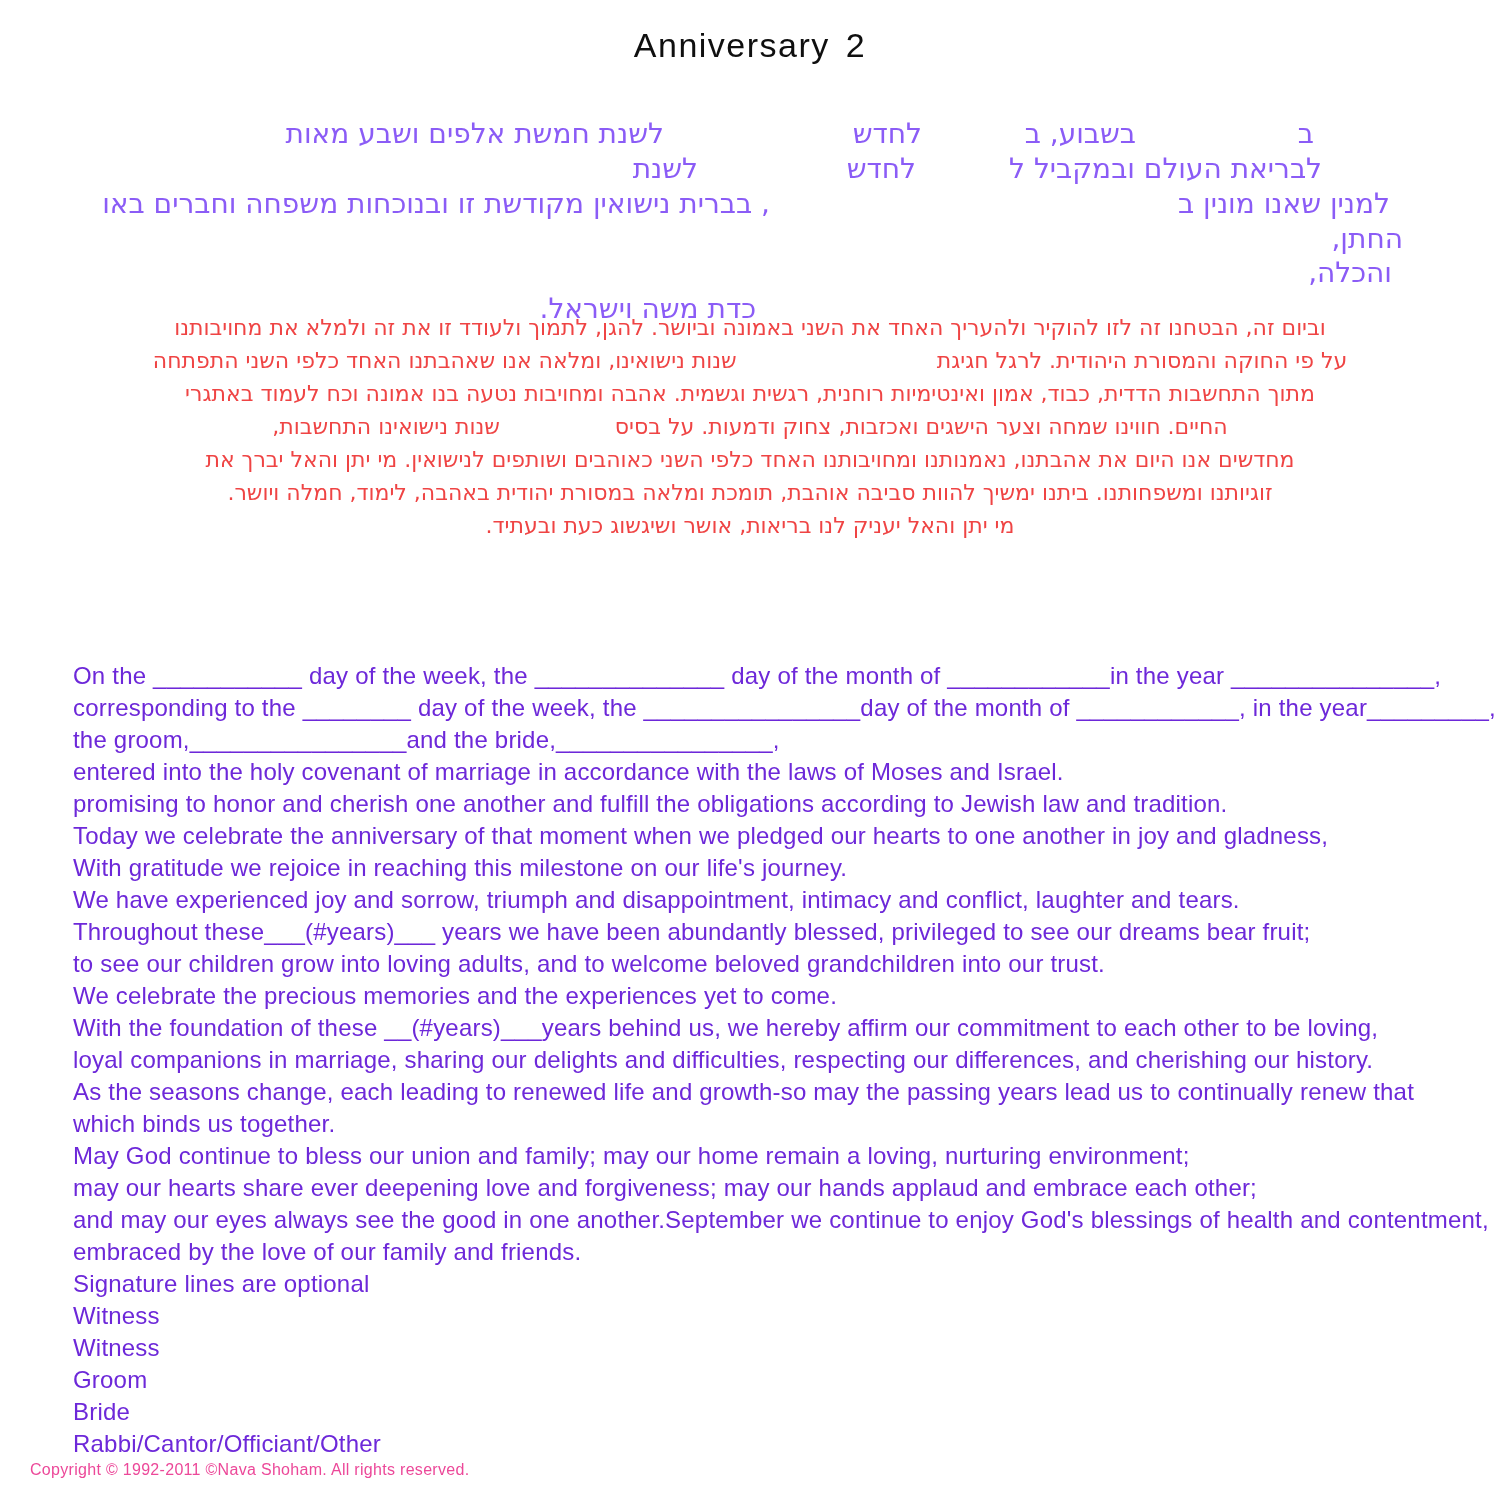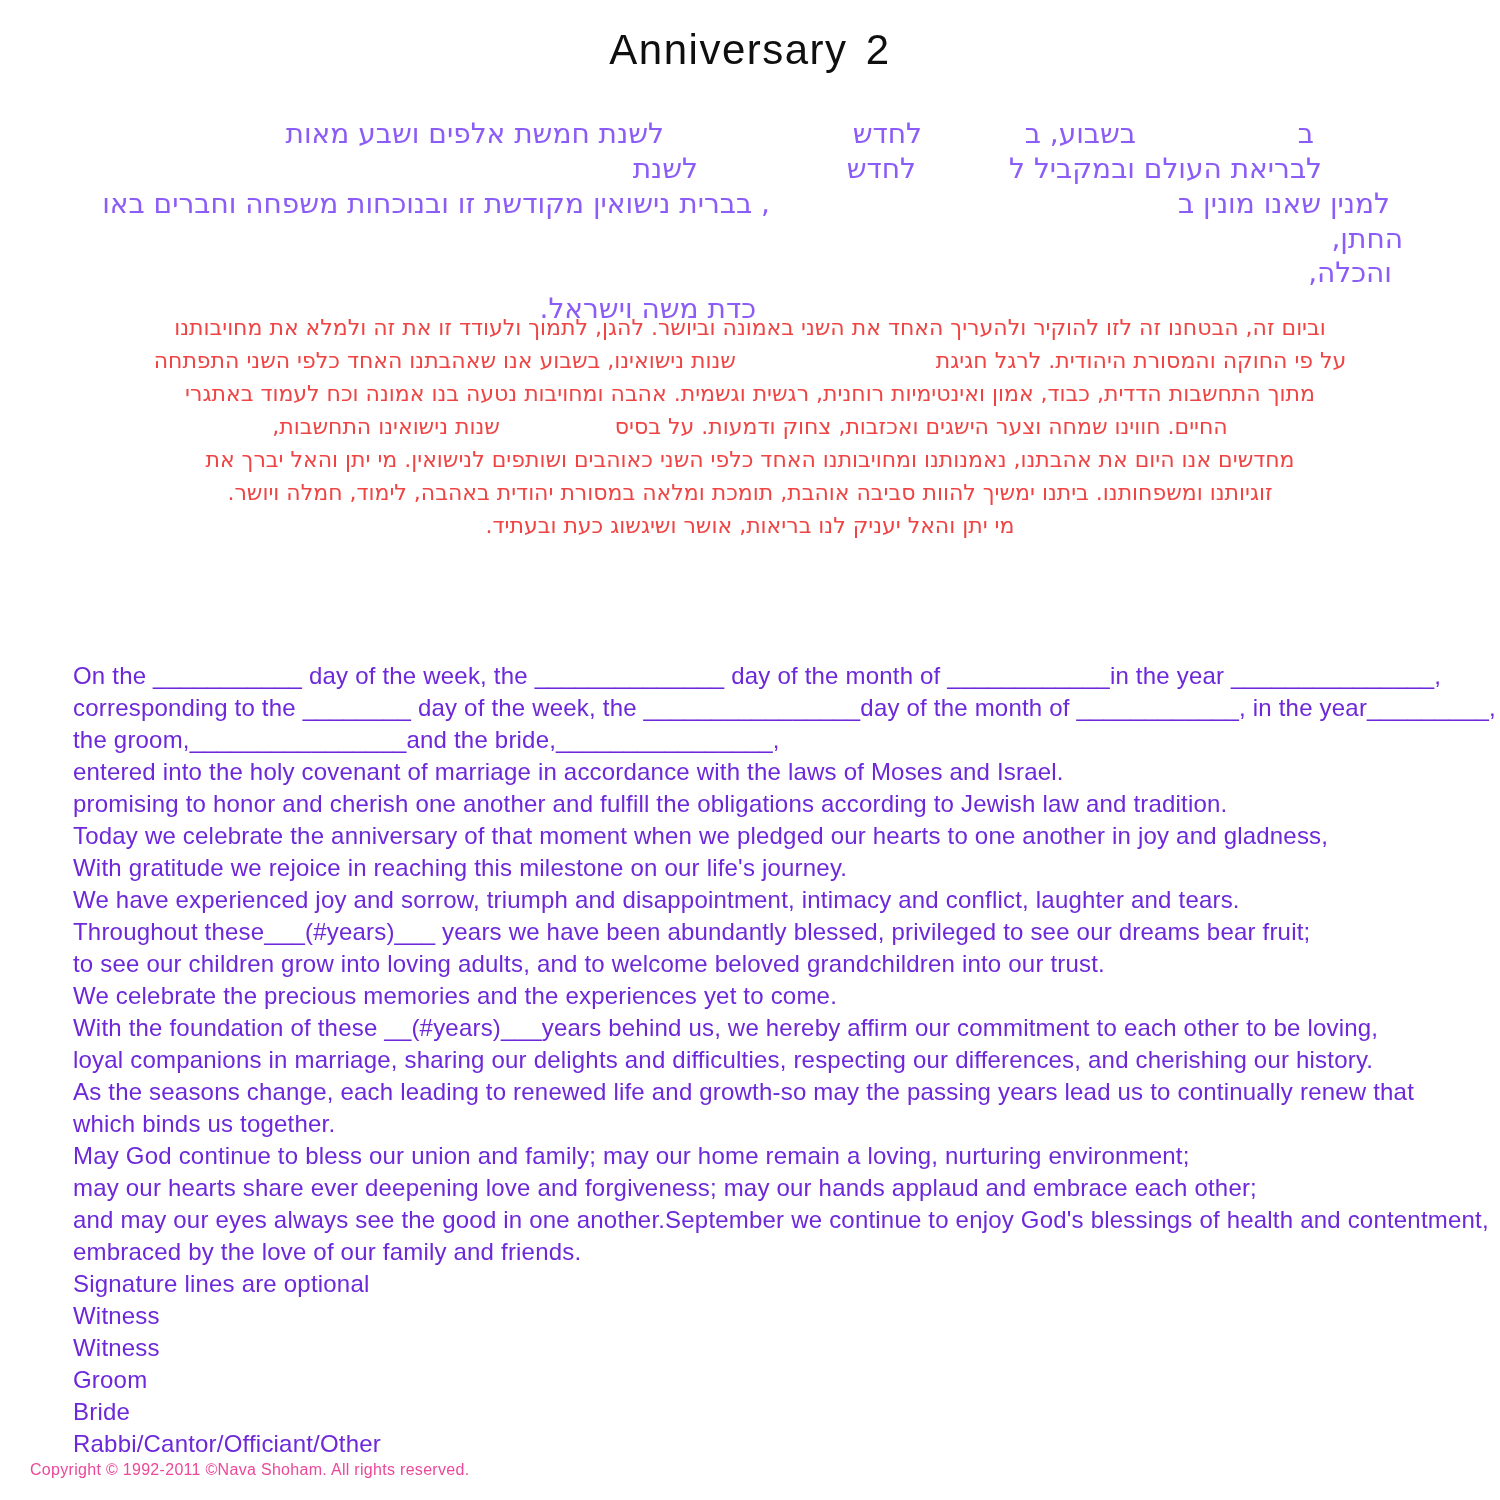--- a/index.html
+++ b/index.html
@@ -6,21 +6,21 @@
   .page{
     position:relative;
     width:1500px;height:1500px;
     background:#ffffff;
     overflow:hidden;
     font-family:"Liberation Sans", sans-serif;
   }
   .title{
     position:absolute;top:26px;left:0;width:100%;
     text-align:center;
-    font-size:42px;letter-spacing:1.5px;word-spacing:5px;
+    font-size:34px;letter-spacing:1.5px;word-spacing:5px;
     color:#0f0f0f;
   }
   
   .heb-frag{
     position:absolute;
     direction:rtl;unicode-bidi:isolate;
     white-space:nowrap;
     font-family:"DejaVu Sans", sans-serif;
     font-size:28px;color:#8b5cf6;margin-top:13px;
   }
@@ -78,21 +78,21 @@
   <span class="heb-frag" id="hbR3count">למנין שאנו מונין ב</span>
   <span class="heb-frag" id="hbR3covenant">, בברית נישואין מקודשת זו ובנוכחות משפחה וחברים באו</span>
 
   <span class="heb-frag" id="hbGroom">החתן,</span>
   <span class="heb-frag" id="hbBride">והכלה,</span>
   <span class="heb-frag" id="hbKedat">כדת משה וישראל.</span>
 
   <div id="hbPara">
     <div class="hb-line">וביום זה, הבטחנו זה לזו להוקיר ולהעריך האחד את השני באמונה וביושר. להגן, לתמוך ולעודד זו את זה ולמלא את מחויבותנו</div>
     <div class="hb-line">
-      <span>על פי החוקה והמסורת היהודית. לרגל חגיגת</span><span class="gap gap-lg"></span><span>שנות נישואינו, בשבוע אנו שאהבתנו האחד כלפי השני התפתחה</span>
+      <span>על פי החוקה והמסורת היהודית. לרגל חגיגת</span><span class="gap gap-lg"></span><span>שנות נישואינו, ומלאה אנו שאהבתנו האחד כלפי השני התפתחה</span>
     </div>
     <div class="hb-line">מתוך התחשבות הדדית, כבוד, אמון ואינטימיות רוחנית, רגשית וגשמית. אהבה ומחויבות נטעה בנו אמונה וכח לעמוד באתגרי</div>
     <div class="hb-line">
       <span>החיים. חווינו שמחה וצער הישגים ואכזבות, צחוק ודמעות. על בסיס</span><span class="gap gap-sm"></span><span>שנות נישואינו התחשבות,</span>
     </div>
     <div class="hb-line">מחדשים אנו היום את אהבתנו, נאמנותנו ומחויבותנו האחד כלפי השני כאוהבים ושותפים לנישואין. מי יתן והאל יברך את</div>
     <div class="hb-line">זוגיותנו ומשפחותנו. ביתנו ימשיך להוות סביבה אוהבת, תומכת ומלאה במסורת יהודית באהבה, לימוד, חמלה ויושר.</div>
     <div class="hb-line">מי יתן והאל יעניק לנו בריאות, אושר ושיגשוג כעת ובעתיד.</div>
   </div>
 

